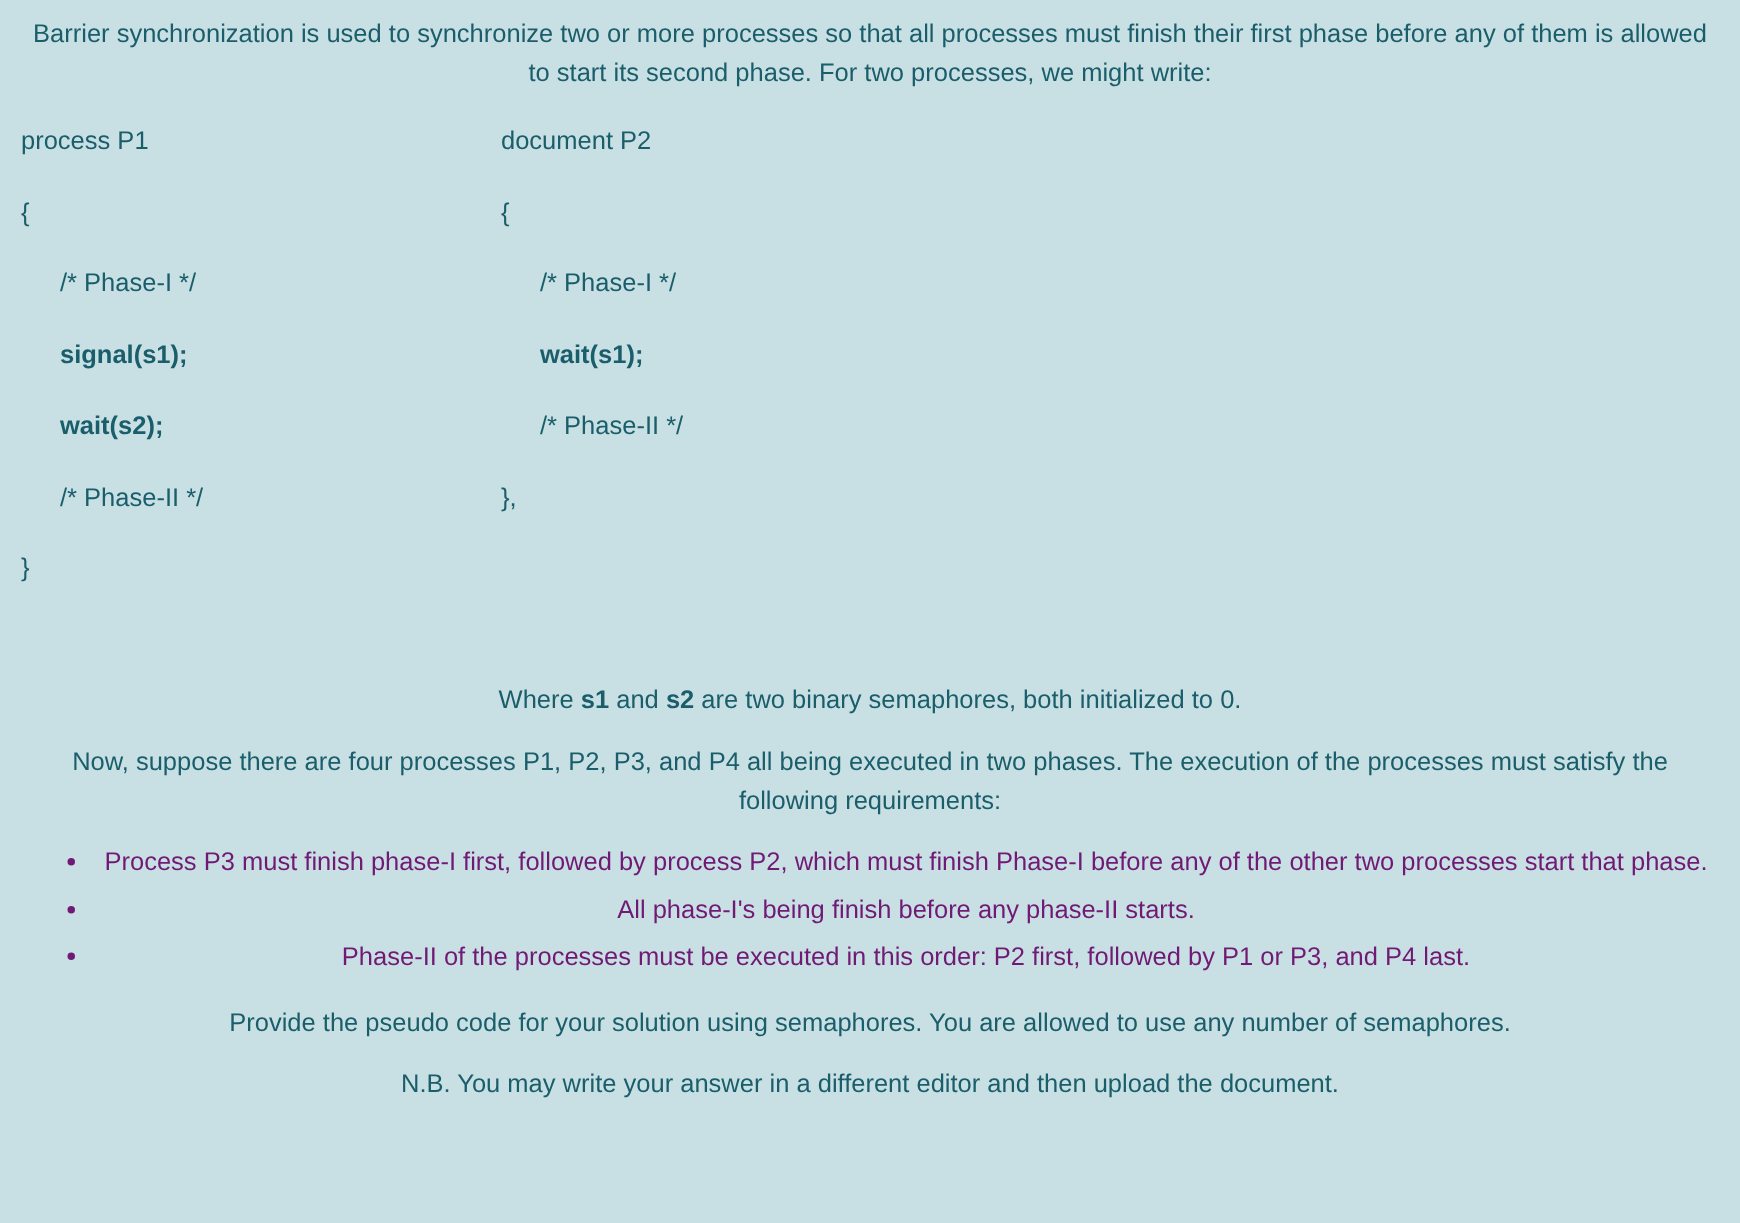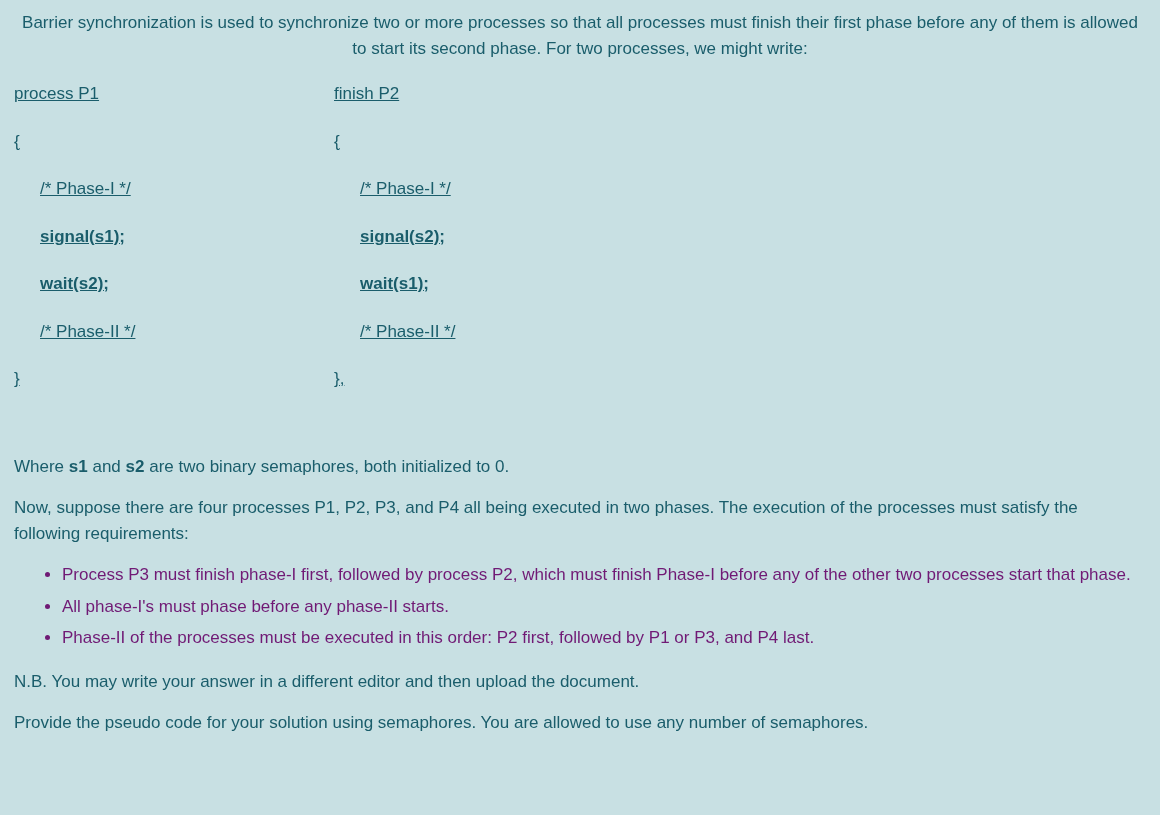--- a/index.html
+++ b/index.html
@@ -25,30 +25,30 @@
     }
     .code-columns {
       display: flex;
       margin-bottom: 30px;
     }
     .code-col {
       width: 320px;
     }
     .code-line {
       margin-bottom: 22px;
-      text-decoration: underline;
     }
     .indent-1 {
       padding-left: 26px;
     }
     .bold {
       font-weight: bold;
     }
     .explanation {
       margin-top: 40px;
+      text-align: center;
     }
     .explanation p {
       margin-bottom: 16px;
     }
     ul {
       padding-left: 48px;
       margin-bottom: 18px;
       margin-top: 6px;
     }
     li {
@@ -67,44 +67,43 @@
   <div class="code-col">
     <div class="code-line">process P1</div>
     <div class="code-line">{</div>
     <div class="code-line indent-1">/* Phase-I */</div>
     <div class="code-line indent-1 bold">signal(s1);</div>
     <div class="code-line indent-1 bold">wait(s2);</div>
     <div class="code-line indent-1">/* Phase-II */</div>
     <div class="code-line">}</div>
   </div>
   <div class="code-col">
-    <div class="code-line">finish P2</div>
+    <div class="code-line">document P2</div>
     <div class="code-line">{</div>
     <div class="code-line indent-1">/* Phase-I */</div>
-    <div class="code-line indent-1 bold">signal(s2);</div>
     <div class="code-line indent-1 bold">wait(s1);</div>
     <div class="code-line indent-1">/* Phase-II */</div>
     <div class="code-line">},</div>
   </div>
 </div>
 
 <div class="explanation">
   <p>
     <span>Where </span><span class="bold">s1</span><span> and </span><span class="bold">s2</span><span> are two binary semaphores, both initialized to 0.</span>
   </p>
 
   <p>
     <span>Now, suppose there are four processes </span><span class="italic">P1</span><span>, </span><span class="italic">P2</span><span>, </span><span class="italic">P3</span><span>, and </span><span class="italic">P4</span><span> all being executed in two phases. The execution of the processes must satisfy the following requirements:</span>
   </p>
 
   <ul>
     <li>
       <span>Process </span><span class="italic">P3</span><span> must finish phase-I first, followed by process </span><span class="italic">P2</span><span>, which must finish Phase-I before any of the other two processes start that phase.</span>
     </li>
-    <li>All phase-I's must phase before any phase-II starts.</li>
+    <li>All phase-I's being finish before any phase-II starts.</li>
     <li>
       <span>Phase-II of the processes must be executed in this order: </span><span class="italic">P2</span><span> first, followed by </span><span class="italic">P1</span><span> or </span><span class="italic">P3</span><span>, and </span><span class="italic">P4</span><span> last.</span>
     </li>
   </ul>
 
+  <p>Provide the pseudo code for your solution using semaphores. You are allowed to use any number of semaphores.</p>
   <p>N.B. You may write your answer in a different editor and then upload the document.</p>
-  <p>Provide the pseudo code for your solution using semaphores. You are allowed to use any number of semaphores.</p>
 </div>
 
 </body></html>

